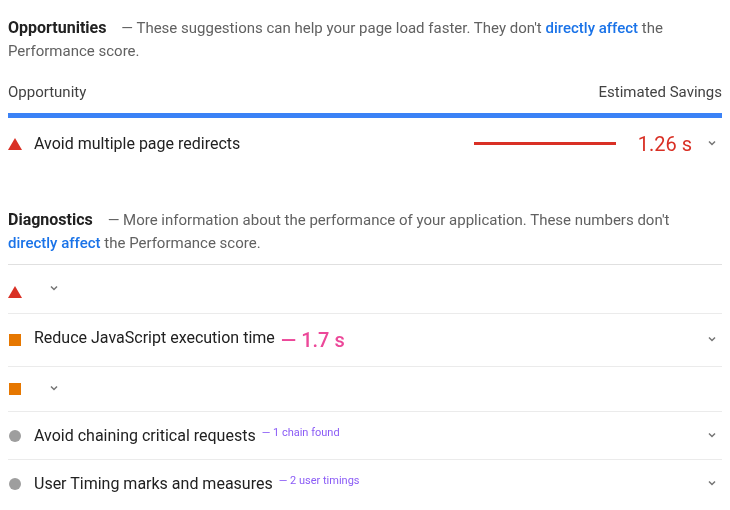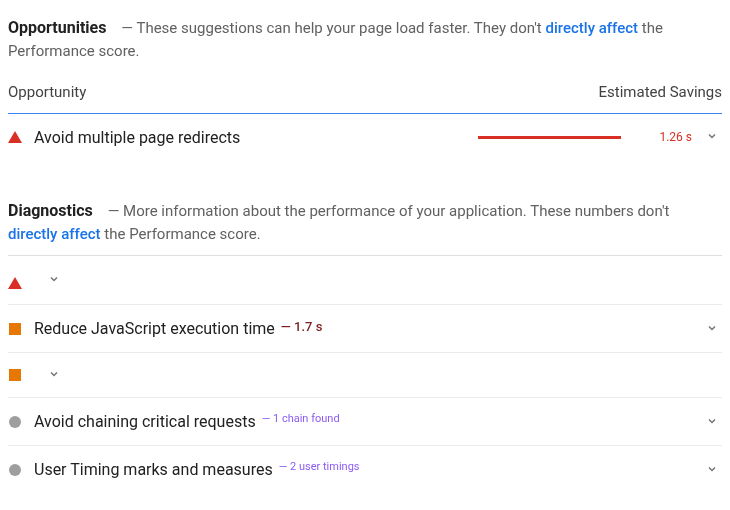--- a/index.html
+++ b/index.html
@@ -26,21 +26,21 @@
     }
     .em-dash { color: #616161; }
     .link { color: #1a73e8; font-weight: 500; }
     .section-header-row { padding: 8px 0 10px 0; line-height: 1.5; }
     .table-header {
       display: flex;
       justify-content: space-between;
       color: #424242;
       font-size: 15px;
       padding: 10px 0 12px 0;
-      border-bottom: 1px solid #3b82f6;
+      border-bottom: 5px solid #3b82f6;
     }
     .audit-row {
       display: flex;
       align-items: center;
       padding: 14px 0;
       border-bottom: 1px solid #ebebeb;
       position: relative;
       cursor: pointer;
     }
     .audit-row:last-child { border-bottom: none; }
@@ -84,23 +84,23 @@
       align-items: baseline;
       flex: 1;
       line-height: 1.5;
     }
     .audit-suffix-fail {
       color: #d93025;
       font-weight: 500;
       font-size: 16px;
     }
     .audit-suffix-avg {
-      color: #7f1d1d;
+      color: #ec4899;
       font-weight: 500;
-      font-size: 13px;
+      font-size: 20px;
     }
     .audit-suffix-info {
       color: #8b5cf6;
       font-size: 11px;
     }
     .savings-col {
       display: flex;
       align-items: center;
       margin-left: auto;
       gap: 14px;
@@ -110,22 +110,22 @@
       height: 3px;
       background: transparent;
       display: flex;
     }
     .bar-fill {
       height: 3px;
       background: #d93025;
     }
     .savings-value {
       color: #d93025;
-      font-size: 12px;
-      text-align: right;
+      font-size: 20px;
+      text-align: left;
       min-width: 50px;
     }
     .chevron {
       width: 20px;
       text-align: center;
       color: #757575;
       font-size: 14px;
       margin-left: 10px;
       flex-shrink: 0;
     }

